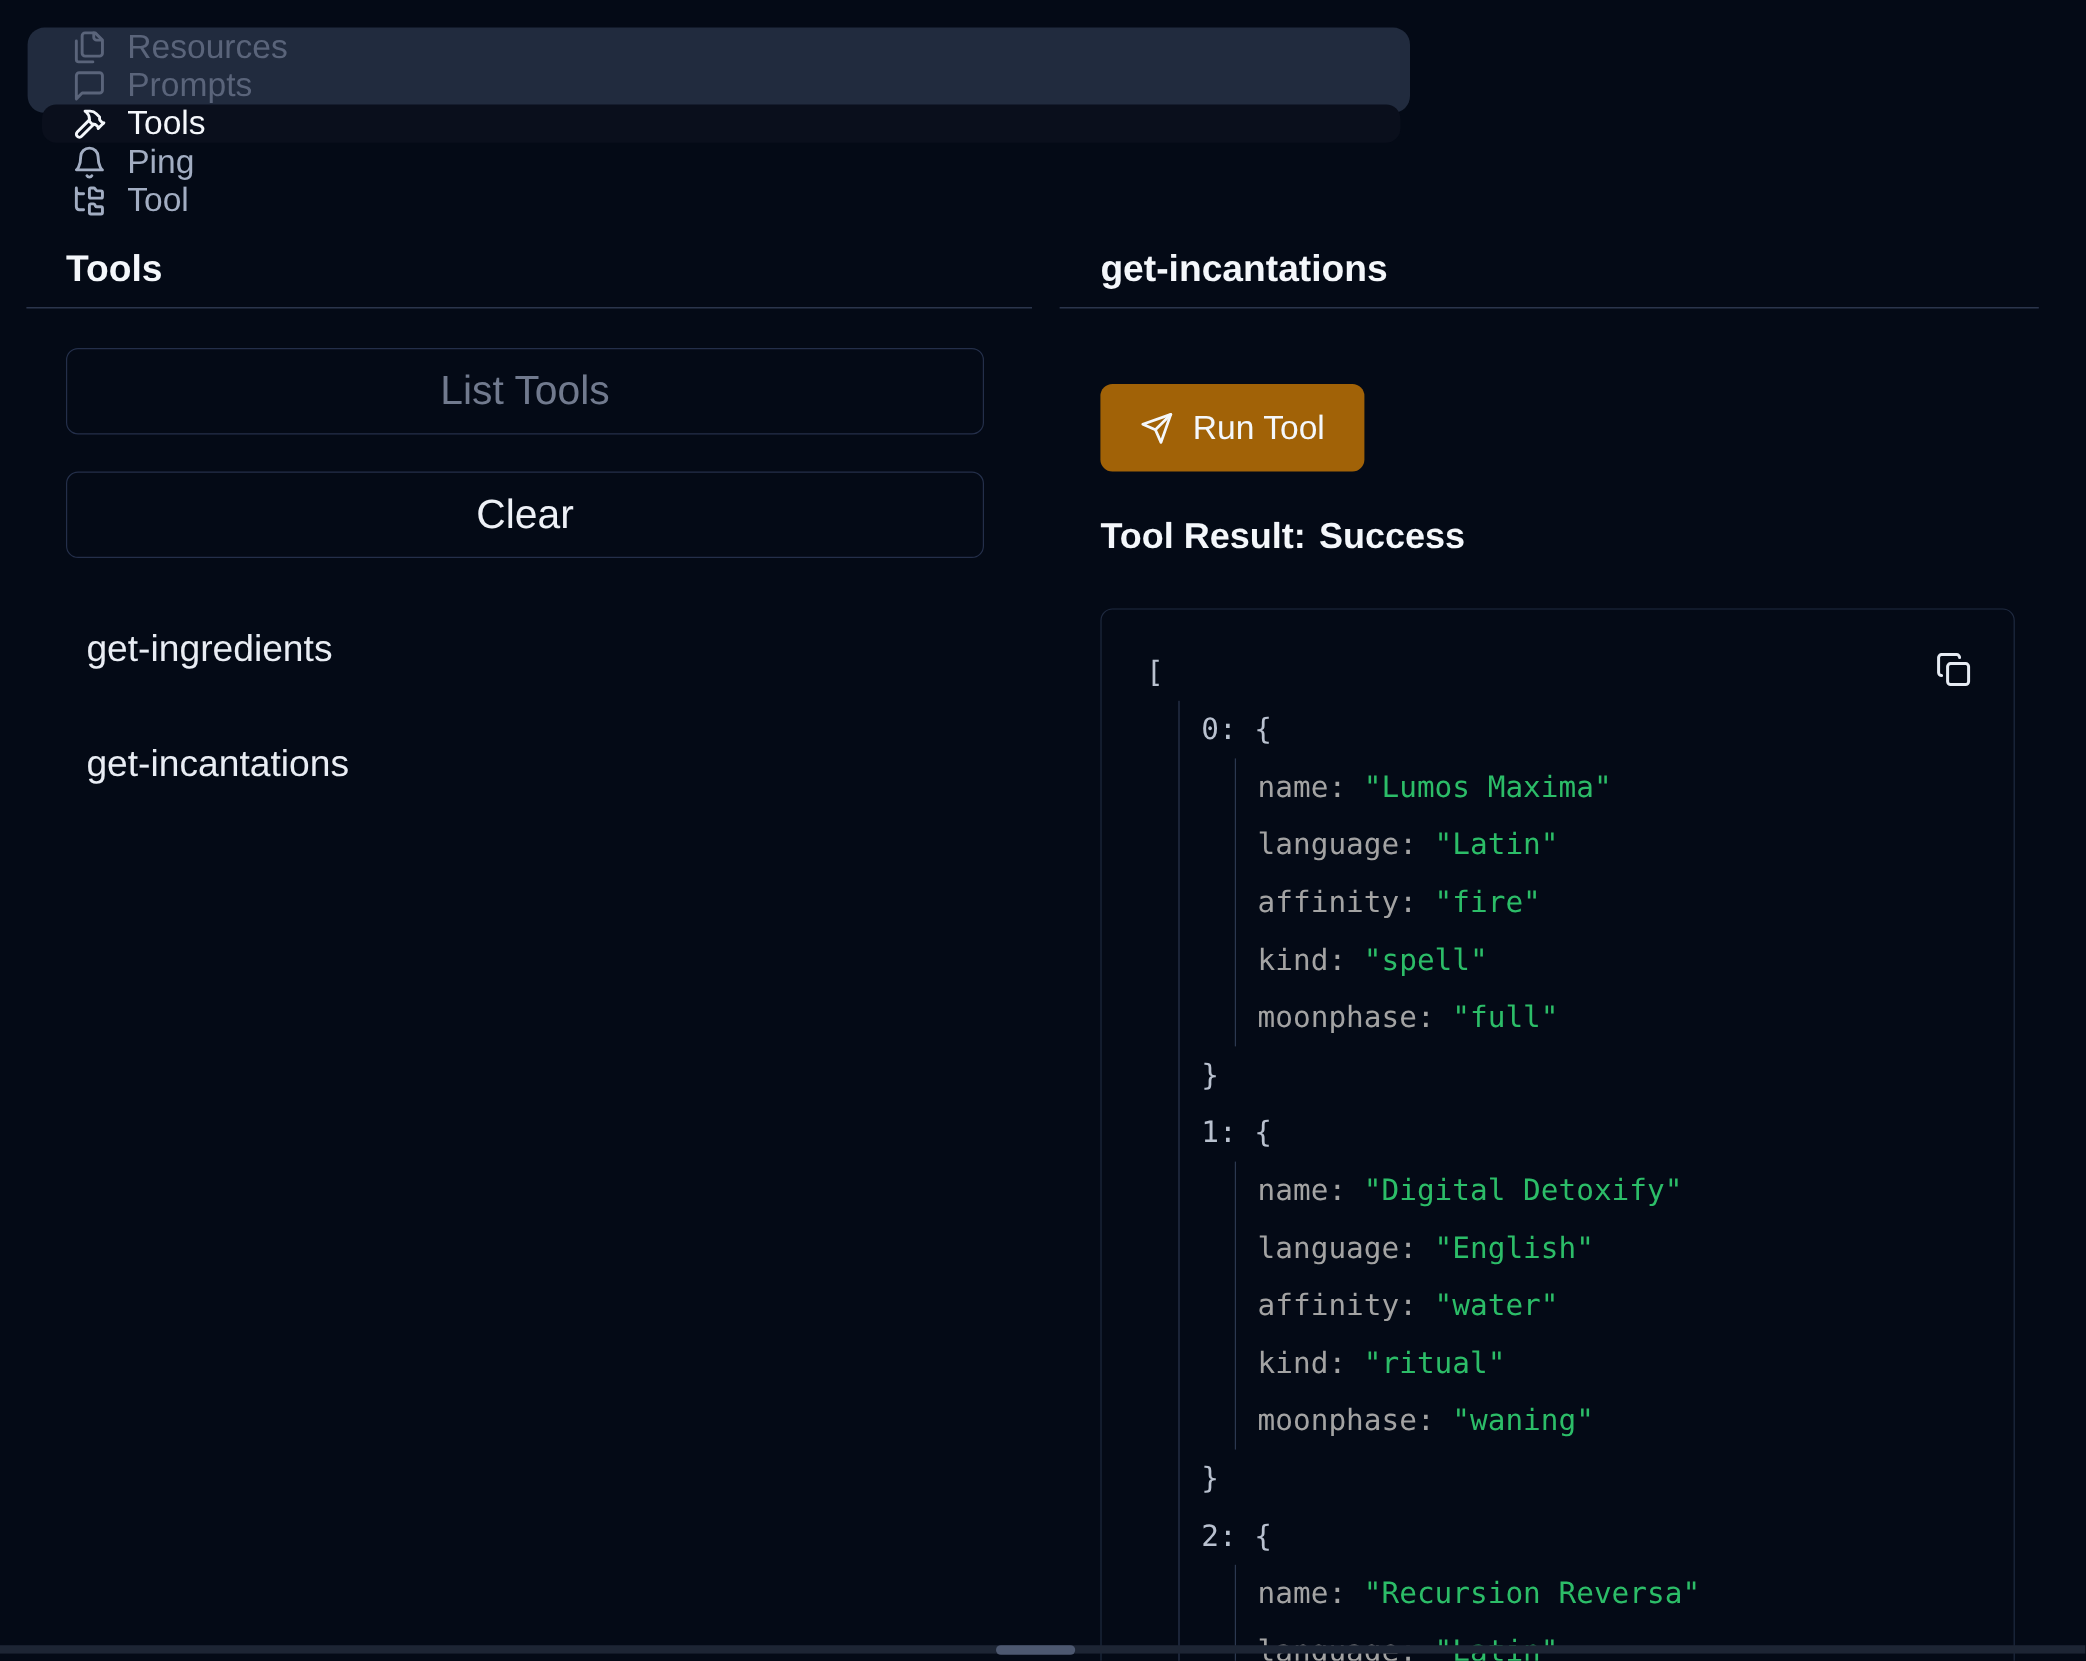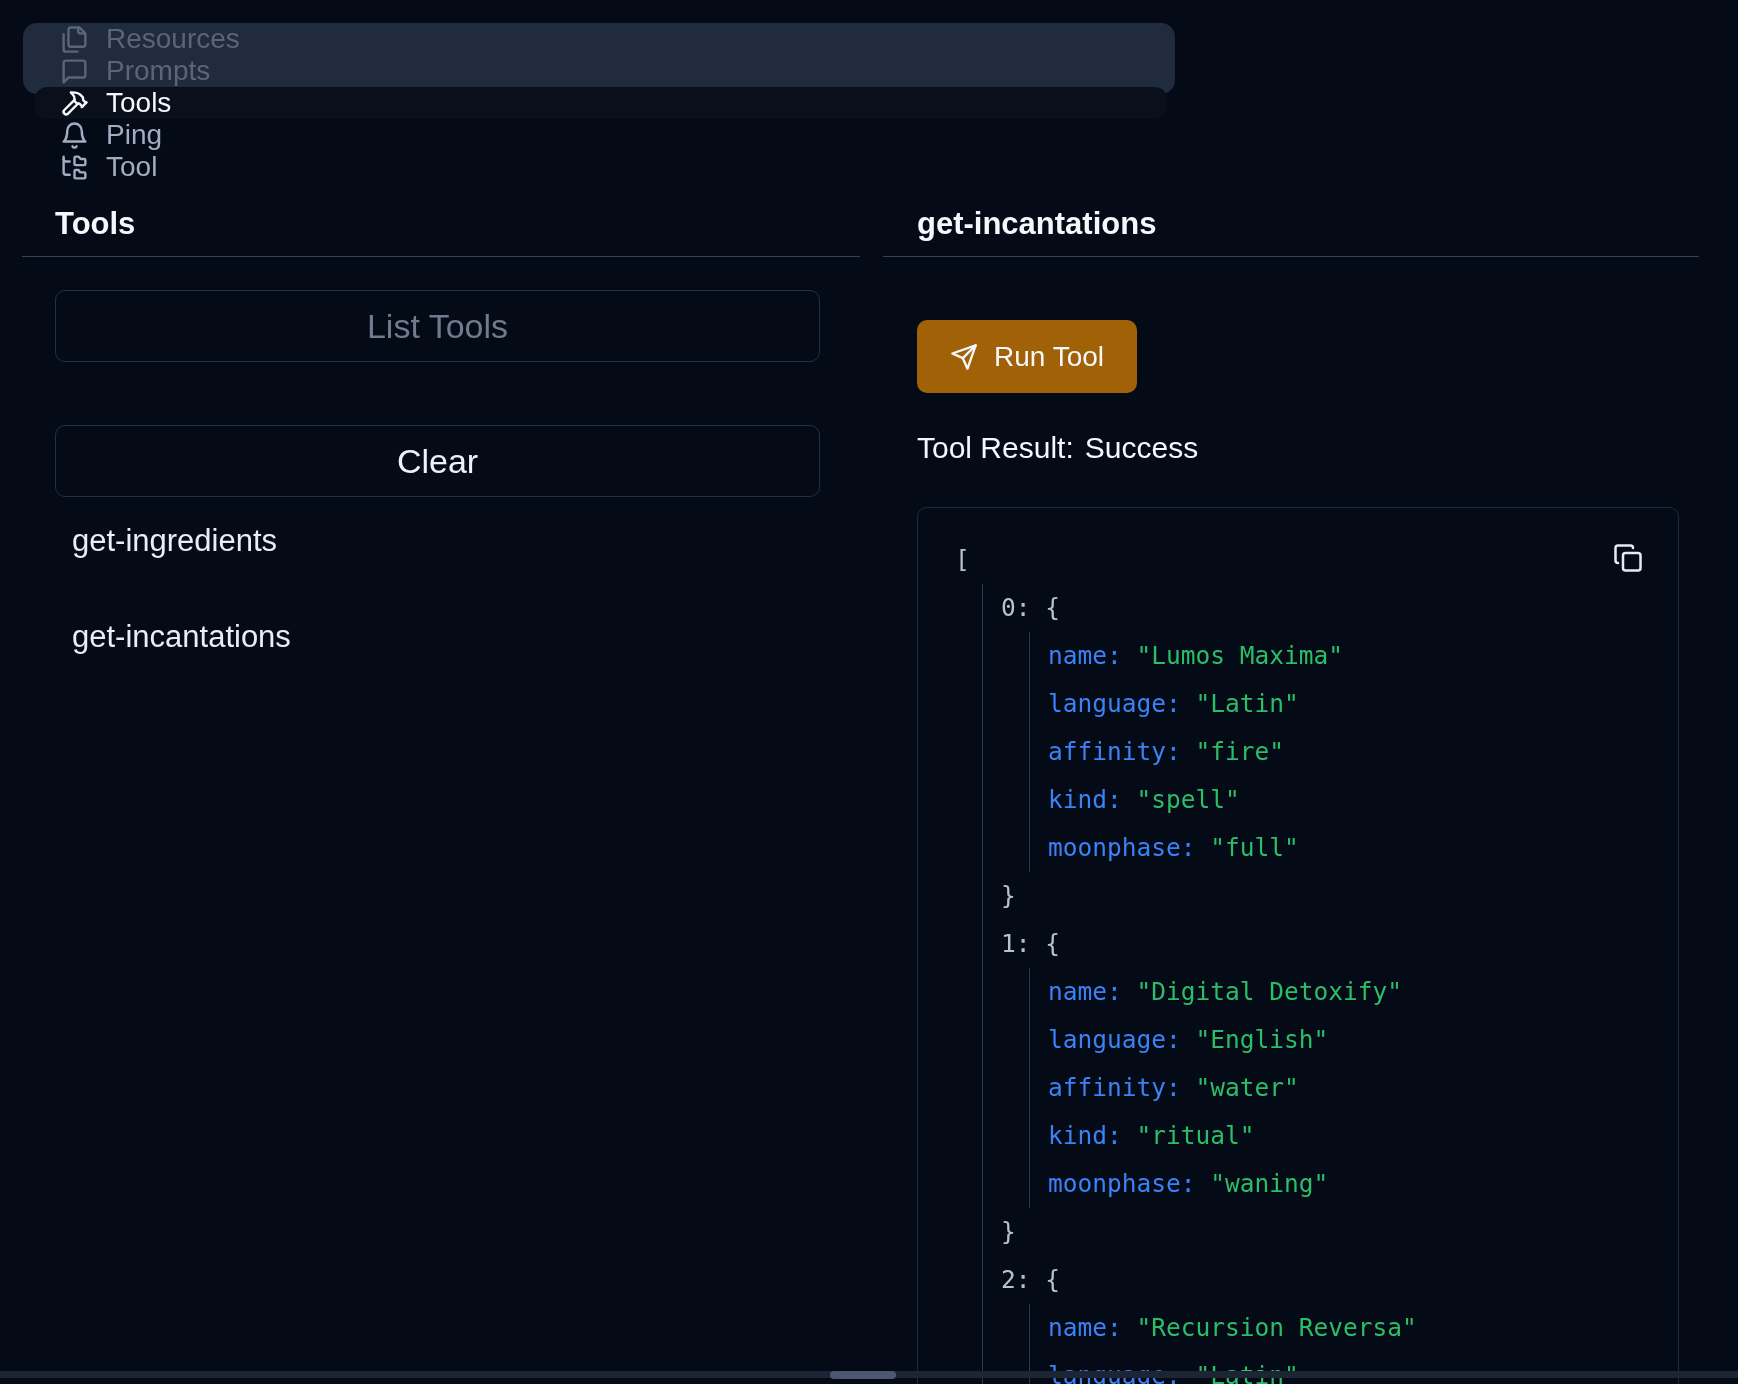--- a/index.html
+++ b/index.html
@@ -35,40 +35,40 @@
   .divider-left{left:22px;width:838px;}
   .divider-right{left:883px;width:816px;}
 
   .ghost-btn{
     position:absolute;left:55px;width:765px;height:72px;box-sizing:border-box;
     background:transparent;border:1.5px solid #242f4a;border-radius:10px;
     display:flex;align-items:center;justify-content:center;
     font-family:"Liberation Sans", sans-serif;font-size:34px;cursor:pointer;
   }
   .btn-list-tools{top:290px;color:#717a8e;}
-  .btn-clear{top:393px;color:#eef1f7;margin-top:32px;}
+  .btn-clear{top:393px;color:#eef1f7;}
 
   .tool-list{position:absolute;left:55px;top:493px;width:710px;}
   .tool-item{
     height:96px;display:flex;align-items:center;padding-left:17px;
     font-size:31px;color:#e9edf4;border-radius:10px;cursor:pointer;
   }
 
   
   .btn-run{
     position:absolute;left:917px;top:320px;height:73px;padding:0 33px;
     display:flex;align-items:center;gap:16px;
     background:#a16207;border:none;border-radius:10px;
     color:#f4f7fb;font-family:"Liberation Sans", sans-serif;font-size:28px;cursor:pointer;
   }
   .btn-run svg{width:28px;height:28px;}
 
   .status-line{
     position:absolute;left:917px;top:428px;
-    font-size:30px;font-weight:400;color:#f4f7fb;line-height:40px;
+    font-size:30px;font-weight:700;color:#f4f7fb;line-height:40px;
   }
   .status-line .success{margin-left:11px;}
 
   .result-box{
     position:absolute;left:917px;top:507px;width:762px;height:920px;box-sizing:border-box;
     border:1.5px solid #1f2a40;border-radius:10px;
     padding:28px 30px 0 37px;
     font-family:"DejaVu Sans Mono", monospace;font-size:24.5px;color:#c3cbd8;
     overflow:hidden;
   }
@@ -76,21 +76,21 @@
     position:absolute;top:33px;right:33px;width:34px;height:34px;
     background:none;border:none;padding:0;color:#e6ebf3;cursor:pointer;
   }
   .copy-btn svg{width:30px;height:30px;margin:2px;}
 
   .jline{height:48px;line-height:48px;white-space:pre;}
   .jwrap{border-left:1px solid #2c3850;}
   .jwrap.lvl1{margin-left:27px;padding-left:18px;}
   .jwrap.lvl2{margin-left:28px;padding-left:18px;}
   .tok-p{color:#b9c1cf;}
-  .tok-k{color:#3b82f6;}
+  .tok-k{color:#a3a3a3;}
   .tok-s{color:#2cbd68;}
 
   
   .hscroll-track{
     position:absolute;left:0;top:1371px;width:1738px;height:7px;background:#1d2534;
   }
   .hscroll-thumb{
     position:absolute;left:830px;top:1371px;width:66px;height:8px;
     border-radius:4px;background:#4d5870;cursor:pointer;
   }

